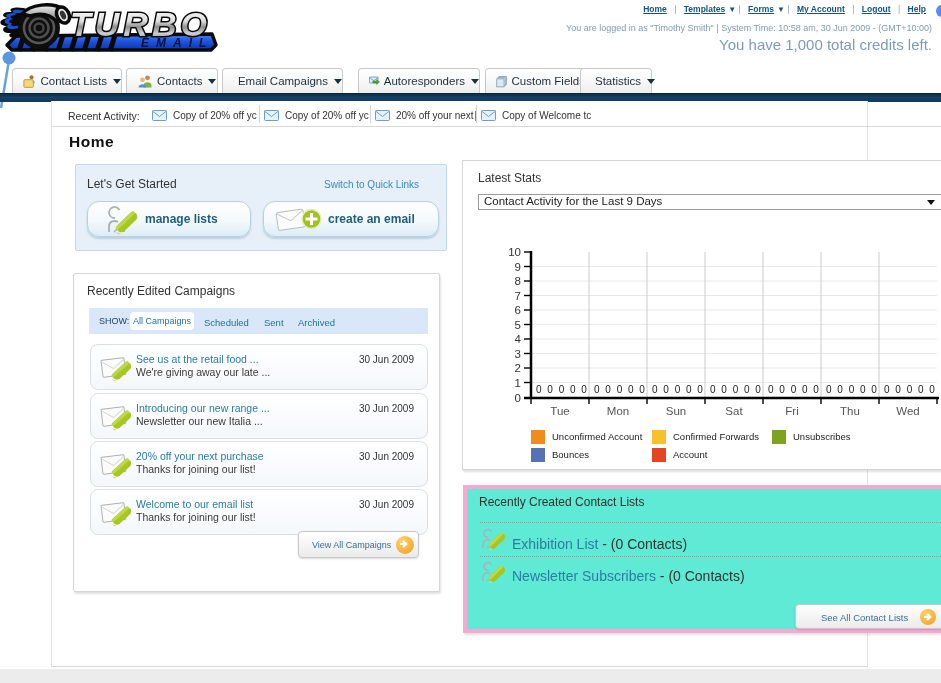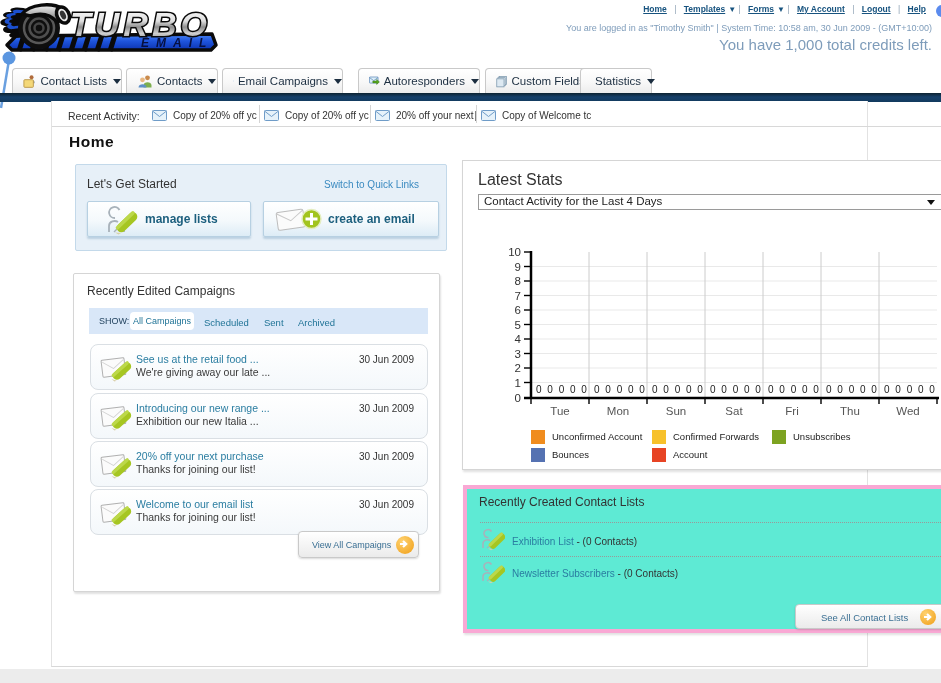--- a/index.html
+++ b/index.html
@@ -34,21 +34,21 @@
 .ritem svg { position:absolute; left:0; top:0; }
 .ritem .rtx { margin-left:21px; }
 .rdiv { position:absolute; top:4px; width:1px; height:18px; background:#d4d4d4; }
 
 .hhome { position:absolute; top:32px; left:17px; font-size:15.5px; font-weight:bold; color:#111; letter-spacing:0.5px; }
 
 
 .panel1 { position:absolute; left:23px; top:63px; width:372px; height:87px; background:#e7f0f8; border:1px solid #c3d9ea; border-radius:2px; }
 .panel1 .t { position:absolute; left:11px; top:12px; font-size:12px; color:#333; }
 .panel1 .sw { position:absolute; left:248px; top:14px; font-size:10px; color:#3a8ac0; }
-.bigbtn { position:absolute; top:36px; height:36px; background:linear-gradient(#ffffff,#f4f9fc 55%,#ddecf6); border:1px solid #b7d0e2; border-radius:2px; box-shadow:0 2px 2px rgba(120,160,190,.4); font-size:12px; font-weight:bold; color:#1c5f7e; }
+.bigbtn { position:absolute; top:36px; height:36px; background:linear-gradient(#ffffff,#f4f9fc 55%,#ddecf6); border:1px solid #b7d0e2; border-radius:12px; box-shadow:0 2px 2px rgba(120,160,190,.4); font-size:12px; font-weight:bold; color:#1c5f7e; }
 .bigbtn .lab { position:absolute; top:10px; }
 .btn-ml { left:11px; width:164px; }
 .btn-ce { left:187px; width:176px; }
 
 
 .panel2 { position:absolute; left:21px; top:172px; width:367px; height:319px; background:#fff; border:1px solid #d5d5d5; border-radius:2px; box-shadow:1px 2px 2px rgba(0,0,0,.12); }
 .panel2 .t { position:absolute; left:13px; top:10px; font-size:12px; color:#333; }
 .showbar { position:absolute; left:15px; top:34px; width:339px; height:26px; background:#d9e7f8; font-size:9.5px; }
 .showbar .sl { position:absolute; left:10px; top:8px; color:#1c3d5a; font-size:9px; }
 .pill { position:absolute; left:41px; top:4px; height:18px; line-height:18px; padding:0 3px; font-size:9px; background:#fff; border-radius:4px; color:#1f7396; }
@@ -56,31 +56,31 @@
 .citem { position:absolute; left:16px; width:338px; height:46px; background:linear-gradient(#ffffff,#f4f8fb); border:1px solid #dadfe4; border-radius:8px; }
 .citem .tt { position:absolute; left:45px; top:8px; font-size:10.5px; color:#2a7da1; }
 .citem .st { position:absolute; left:45px; top:21px; font-size:10.5px; color:#3a3a3a; }
 .citem .dt { position:absolute; right:13px; top:9px; font-size:10px; color:#333; }
 .citem svg.env { position:absolute; left:9px; top:8px; }
 .vab { position:absolute; left:224px; top:257px; width:121px; height:27px; background:linear-gradient(#ffffff,#ebebeb); border:1px solid #c9c9c9; border-radius:4px; box-shadow:0 1px 2px rgba(0,0,0,.15); font-size:9px; color:#3a6f93; }
 .vab span.x { position:absolute; left:12px; top:8px; }
 
 
 .statsp { position:absolute; left:410px; top:59px; width:490px; height:310px; background:#fff; border:1px solid #d5d5d5; box-shadow:1px 2px 2px rgba(0,0,0,.12); }
-.statsp .t { position:absolute; left:15px; top:10px; font-size:16px; color:#333; }
+.statsp .t { position:absolute; left:15px; top:10px; font-size:12px; color:#333; }
 .sel { position:absolute; left:15px; top:33px; width:465px; height:16px; background:#fff; border:1px solid #9a9a9a; font-size:11.5px; color:#222; }
 .sel .sx { position:absolute; left:5px; top:0px; }
 .sel .ar { position:absolute; right:7px; top:5px; width:0; height:0; border-left:4.5px solid transparent; border-right:4.5px solid transparent; border-top:5.5px solid #111; }
 .leg { position:absolute; width:14px; height:14px; }
 .legt { position:absolute; font-size:9.5px; color:#222; }
 
 .listp { position:absolute; left:411px; top:384px; width:489px; height:148px; background:#5eead4; border:4px solid #f9a8d4; box-shadow:1px 2px 2px rgba(0,0,0,.12); }
 .listp .t { position:absolute; left:12px; top:6px; font-size:12px; color:#333; }
 .dots { position:absolute; left:13px; width:463px; border-top:1px dotted #999; }
-.litem { position:absolute; font-size:10px; white-space:nowrap; }
+.litem { position:absolute; font-size:14px; white-space:nowrap; }
 .litem .ln { color:#2a7da1; }
 .litem .rest { color:#333; }
 .sab { position:absolute; left:328px; top:115px; width:152px; height:25px; background:linear-gradient(#ffffff,#ebebeb); border:1px solid #c9c9c9; border-radius:4px; box-shadow:0 1px 2px rgba(0,0,0,.15); font-size:9.5px; color:#3a6f93; }
 .sab span.x { position:absolute; left:25px; top:7px; }
 .ocirc { position:absolute; width:16px; height:16px; border-radius:50%; background:radial-gradient(circle at 35% 30%, #ffd270, #ef9d15); }
 .ocirc svg { position:absolute; left:0; top:0; }
 </style>
 </head>
 <body>
 <div class="page">
@@ -274,21 +274,21 @@
               <rect x="2" y="6" width="23" height="17" rx="1" fill="#fbfbfb" stroke="#b0b0b0"></rect>
               <path d="M3 7.5 L13.5 15 L24 7.5 L24 8.5 L13.5 16 L3 8.5 Z" fill="#d0d0d0"></path>
             </g>
             <path d="M11.5 26 L14.5 28.5 L16.7 27.7 Z" fill="#d8cfa8"></path>
             <g transform="translate(13,26) rotate(-42)">
               <rect x="1" y="-4.2" width="22" height="8.4" rx="4.2" fill="#a6c622"></rect>
               <rect x="1" y="-4.2" width="22" height="3.4" rx="1.7" fill="#bcd84a"></rect>
             </g>
           </svg>
         <div class="tt">Introducing our new range ...</div>
-        <div class="st">Exhibition our new Italia ...</div>
+        <div class="st">Newsletter our new Italia ...</div>
         <div class="dt">30 Jun 2009</div>
       </div>
       <div class="citem" style="top:167px">
         <svg class="env" width="34" height="30" viewBox="0 0 34 30">
             <g transform="rotate(-7 13 15)">
               <rect x="2" y="6" width="23" height="17" rx="1" fill="#fbfbfb" stroke="#b0b0b0"></rect>
               <path d="M3 7.5 L13.5 15 L24 7.5 L24 8.5 L13.5 16 L3 8.5 Z" fill="#d0d0d0"></path>
             </g>
             <path d="M11.5 26 L14.5 28.5 L16.7 27.7 Z" fill="#d8cfa8"></path>
             <g transform="translate(13,26) rotate(-42)">
@@ -322,21 +322,21 @@
             <svg width="16" height="16" viewBox="0 0 16 16">
               <path d="M4 8 L9 8 M7 5 L10.2 8 L7 11" stroke="#fff" stroke-width="2.2" fill="none"></path>
             </svg>
           </span>
         </div>
     </div>
 
     <div class="statsp">
       <div class="t">Latest Stats</div>
       <div class="sel">
-          <span class="sx">Contact Activity for the Last 4 Days</span>
+          <span class="sx">Contact Activity for the Last 9 Days</span>
           <span class="ar"></span>
         </div>
       <svg style="position:absolute;left:0;top:80px" width="490" height="180" viewBox="0 0 490 180">
 
         <g stroke="#e9e9e9">
           <line x1="68" y1="25.5" x2="474" y2="25.5"></line>
             <line x1="68" y1="40" x2="474" y2="40"></line>
           <line x1="68" y1="54.5" x2="474" y2="54.5"></line>
             <line x1="68" y1="69" x2="474" y2="69"></line>
           <line x1="68" y1="83.5" x2="474" y2="83.5"></line>

